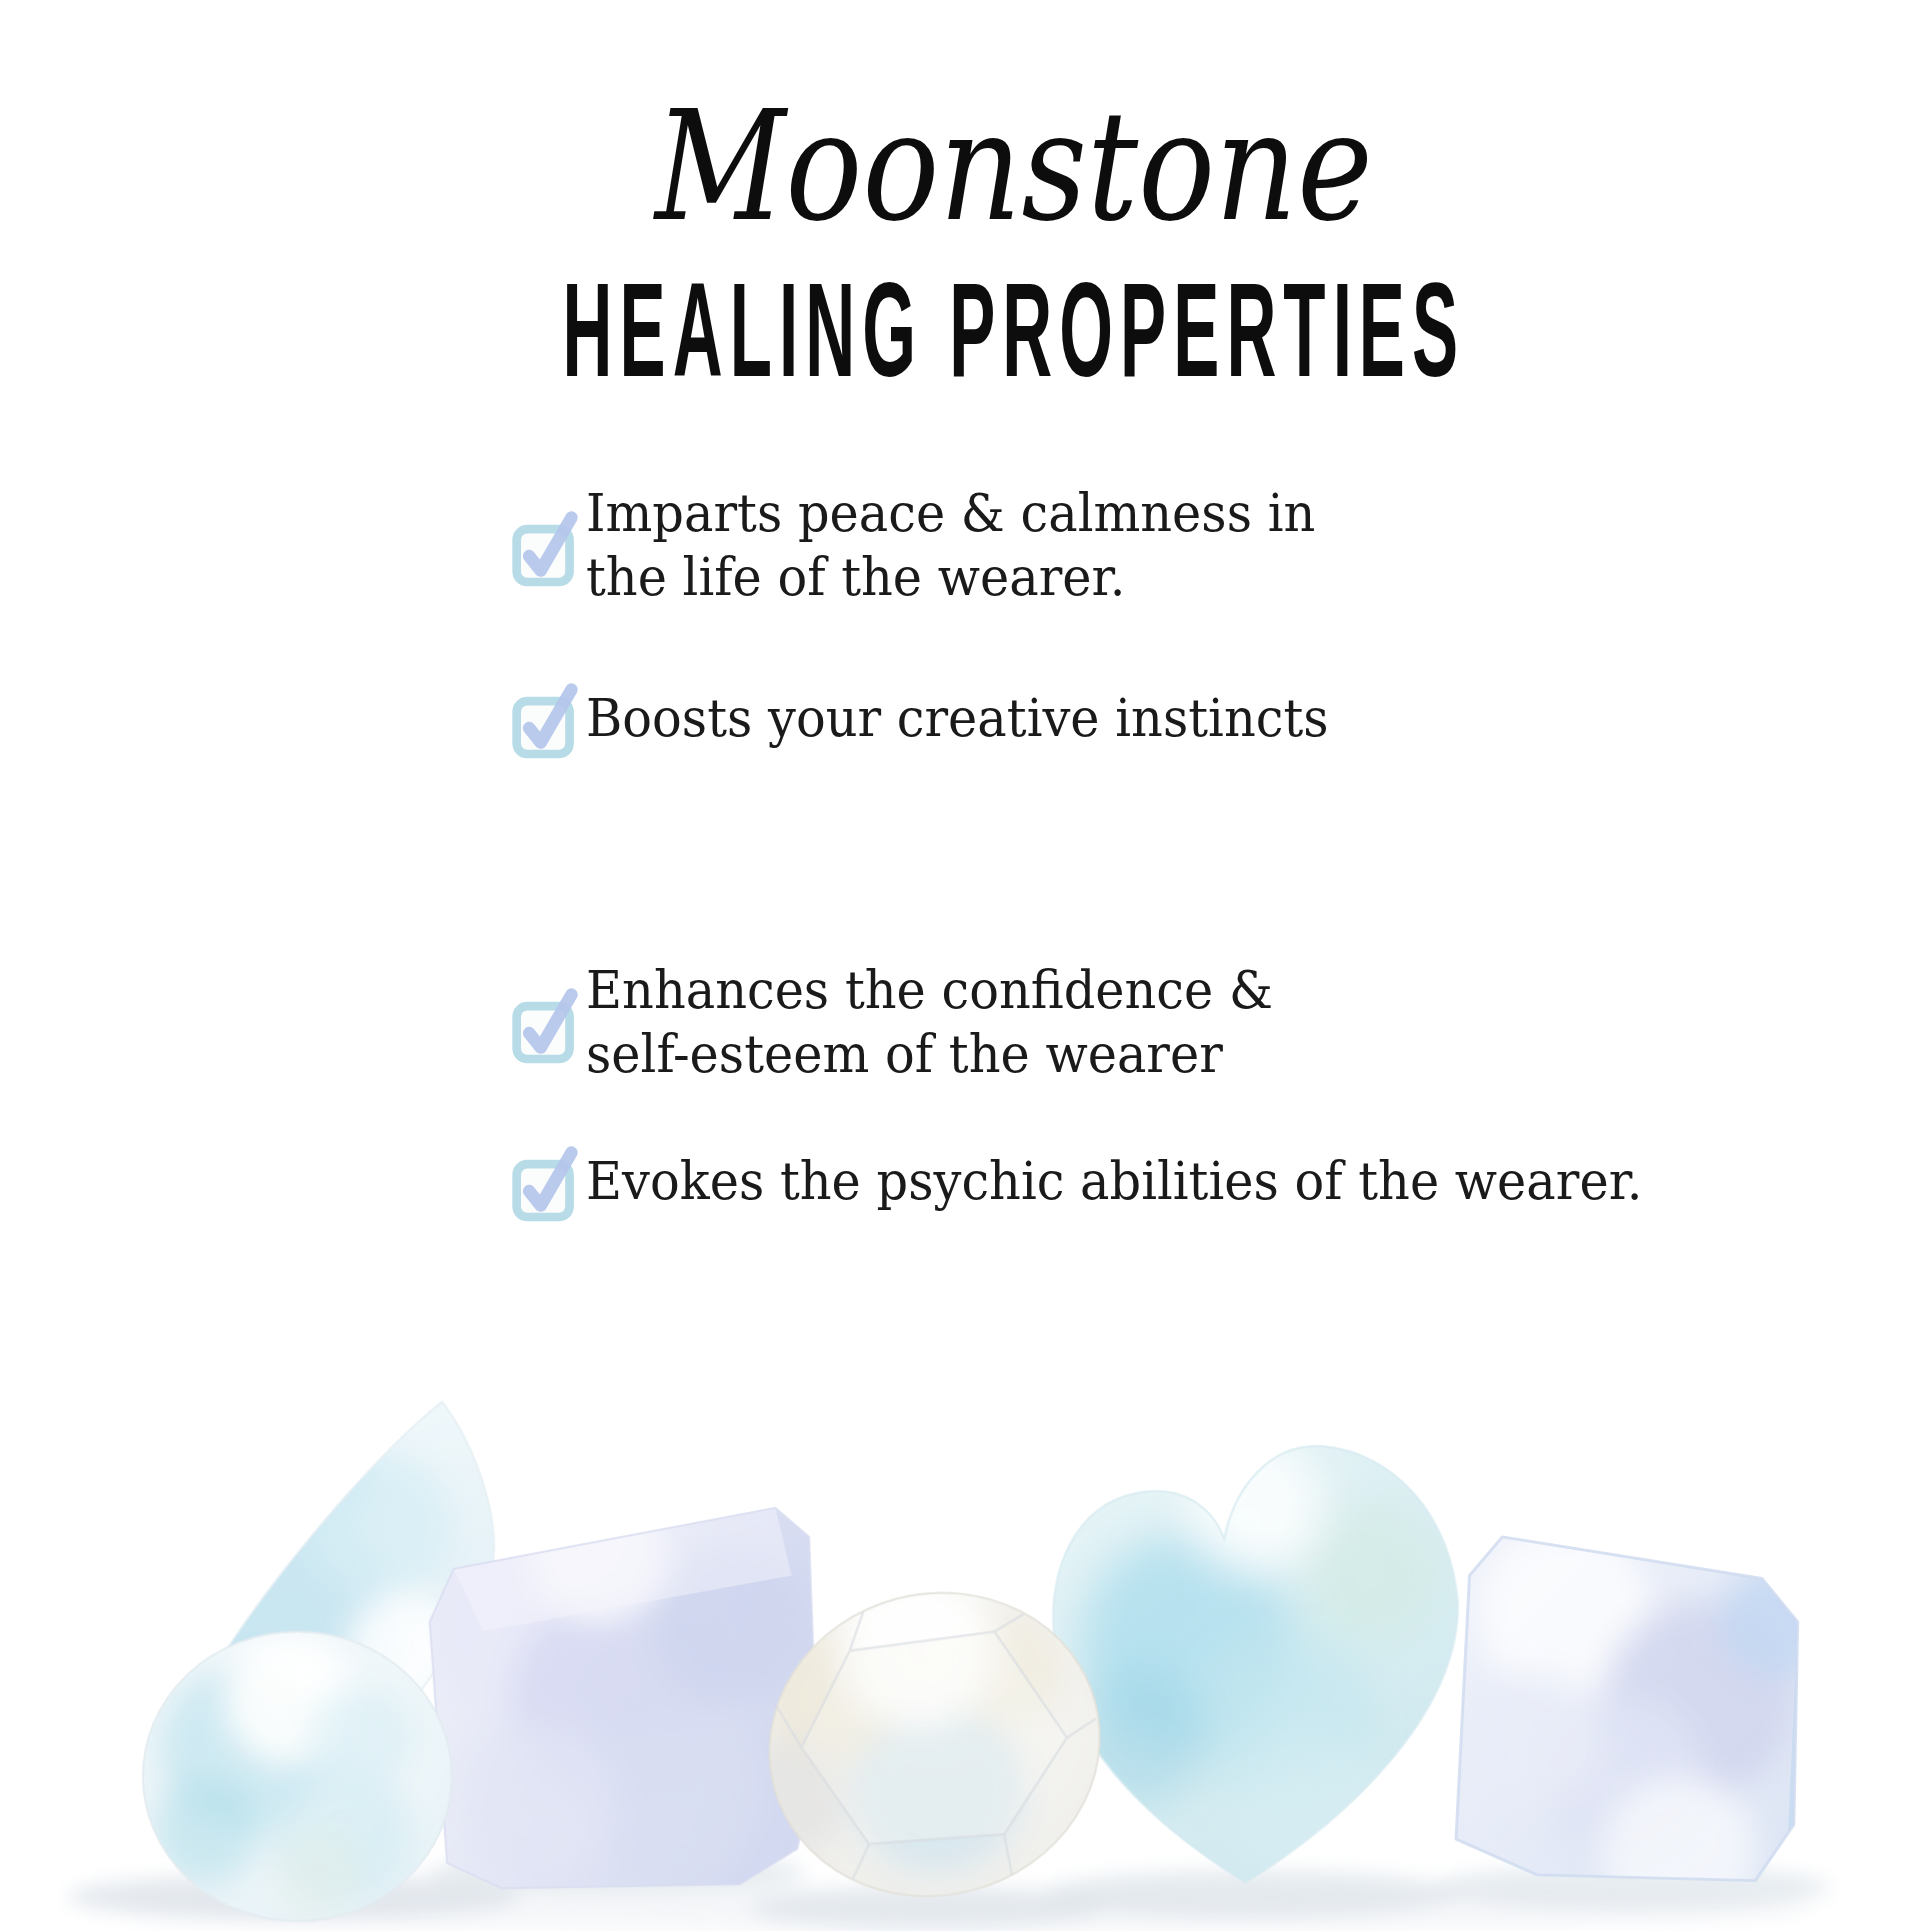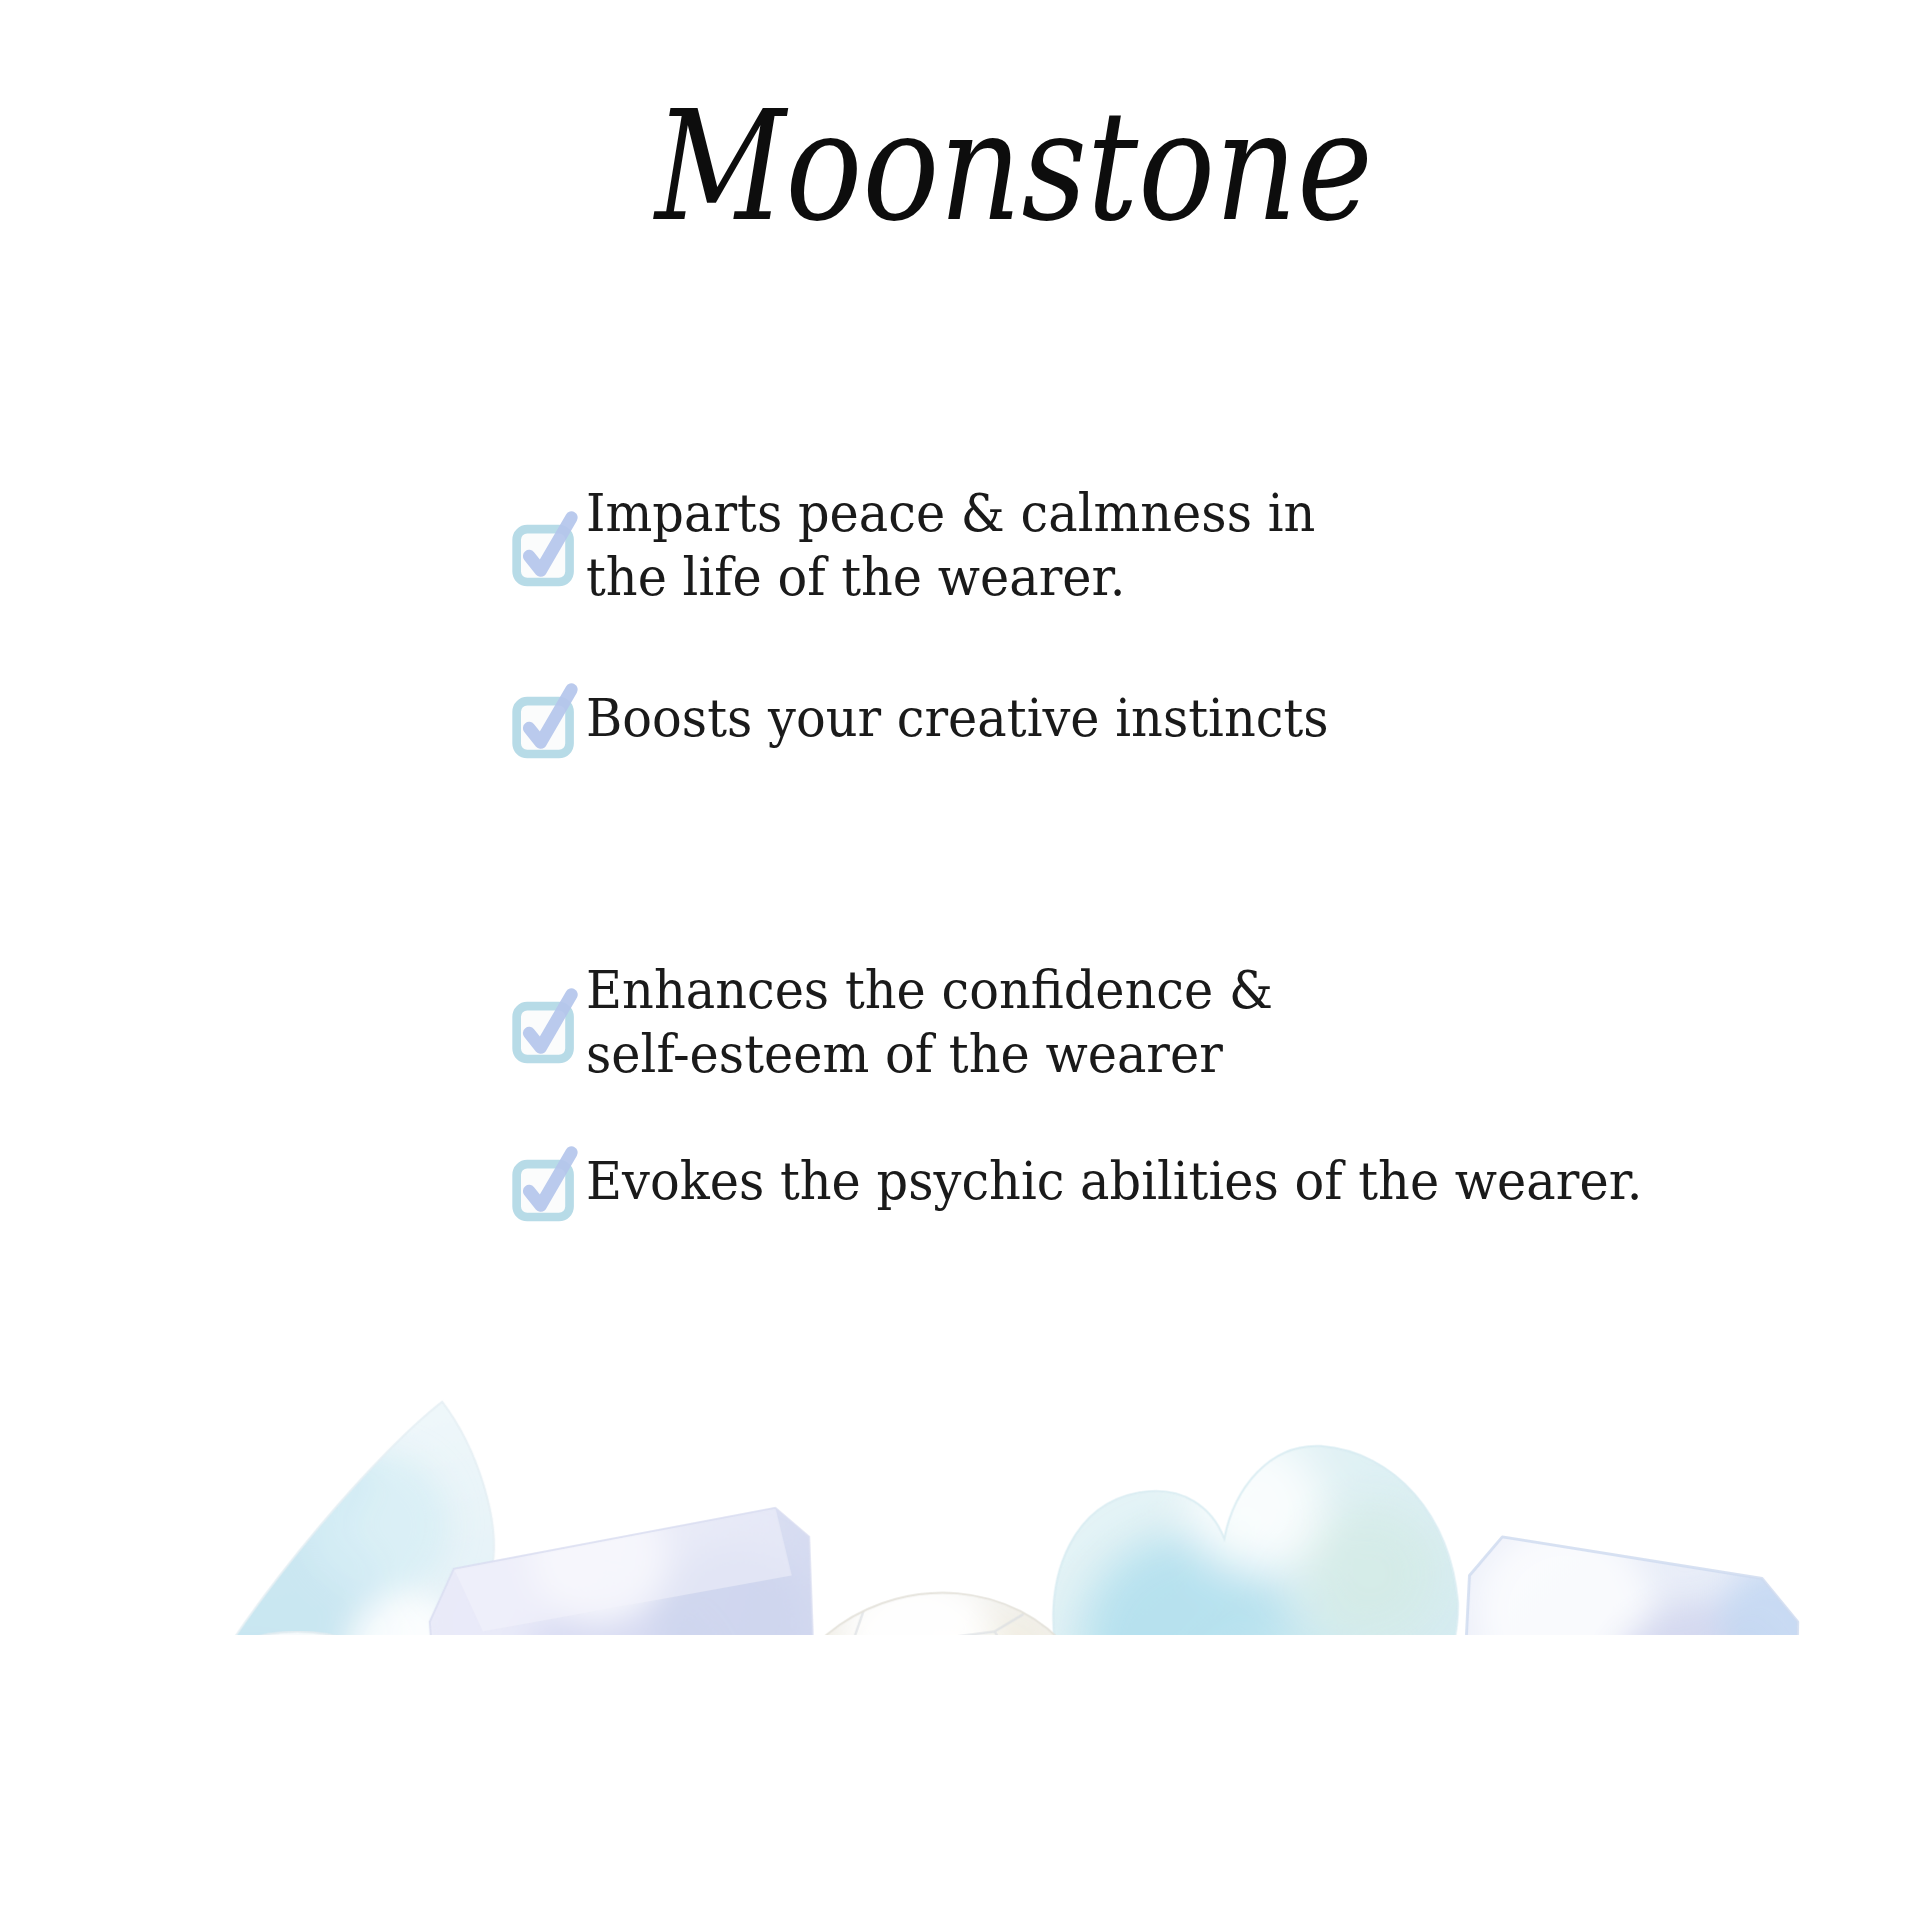--- a/index.html
+++ b/index.html
@@ -1,16 +1,16 @@
 <!DOCTYPE html>
 <html><head>
 <meta charset="utf-8">
 <style>
   html,body{margin:0;padding:0;background:#ffffff;}
-  #canvas{position:relative;width:1931px;height:1635px;background:#ffffff;overflow:hidden;
+  #canvas{position:relative;width:1931px;height:1931px;background:#ffffff;overflow:hidden;
           font-family:"DejaVu Serif", serif;}
   .title{position:absolute;top:89px;left:0;width:1931px;text-align:center;
          font-style:italic;font-size:145px;line-height:1.08;color:#0d0d0d;}
   .title .fx{display:inline-block;transform:translateX(48px) scale(0.88,1.04);white-space:nowrap;}
   .subtitle{position:absolute;top:259px;left:0;width:1931px;text-align:center;
             font-family:"Liberation Sans", sans-serif;font-weight:700;font-size:133px;
             line-height:1.08;color:#0d0d0d;letter-spacing:13.5px;}
   .subtitle .fx{display:inline-block;transform:translateX(48px) scaleX(0.52);white-space:nowrap;}
   .row{position:absolute;left:508px;display:flex;align-items:center;gap:3px;}
   .row .cb{flex:0 0 auto;display:block;}
@@ -20,20 +20,23 @@
 </style>
 </head>
 <body>
 
 <div id="canvas">
 
   <div class="title">
     <span class="fx">Moonstone</span>
   </div>
 
+  <div class="subtitle">
+    <span class="fx">HEALING PROPERTIES</span>
+  </div>
 
   <div class="row" style="top:481px">
     <svg class="cb" width="75" height="83" viewBox="0 0 78 86">
       <rect x="9" y="26" width="55" height="55" rx="11" fill="#fbfcfc" stroke="#b7dbe7" stroke-width="9"></rect>
       <path d="M22 54 L34 69 L66 14" fill="none" stroke="#b4c6ec" stroke-width="13" stroke-linecap="round" stroke-linejoin="round" opacity="0.92"></path>
     </svg>
     <div class="lines">
       <div>Imparts peace &amp; calmness in</div>
       <div>the life of the wearer.</div>
     </div>

